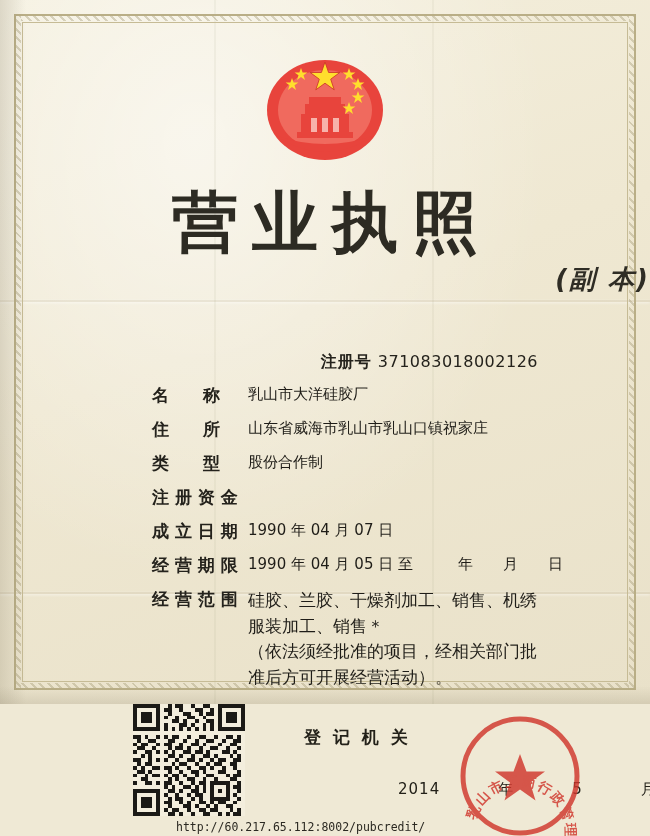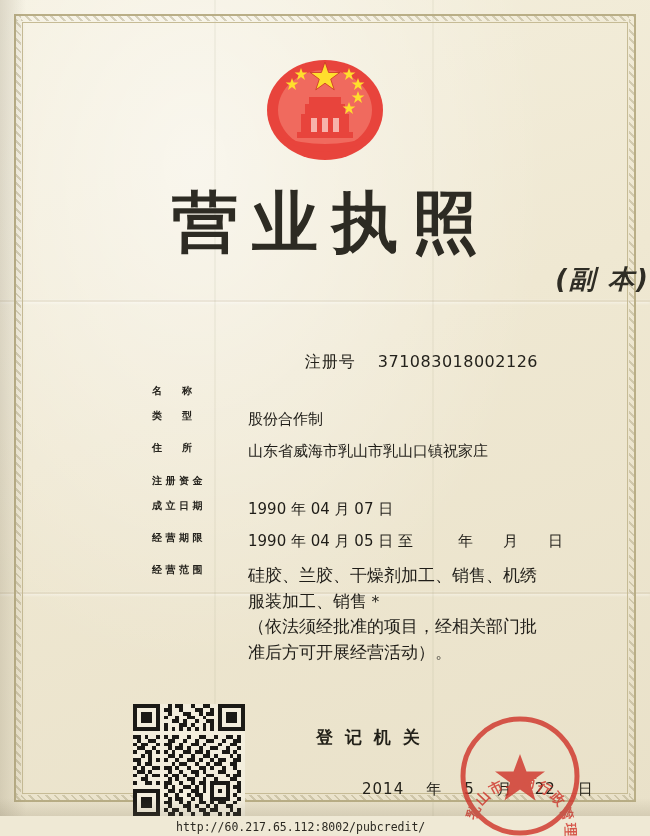--- a/index.html
+++ b/index.html
@@ -9,21 +9,21 @@
   }
   body {
     width: 650px;
     height: 836px;
     overflow: hidden;
     font-family: "DejaVu Sans", "Liberation Sans", sans-serif;
   }
   .page {
     position: relative;
     width: 650px;
-    height: 816px;
+    height: 704px;
     background:
       radial-gradient(ellipse at 30% 20%, rgba(255,255,255,0.55) 0%, rgba(255,255,255,0) 55%),
       linear-gradient(160deg, #f4efdd 0%, #efe8d2 45%, #e9e1c9 100%);
     box-sizing: border-box;
   }
   
   .crease {
     position: absolute;
     background: rgba(160,150,120,0.13);
     pointer-events: none;
@@ -95,38 +95,38 @@
   }
 
   .regno {
     position: absolute;
     right: 112px;
     top: 352px;
     font-size: 16px;
     color: #24221c;
     white-space: nowrap;
   }
-  .regno .label { font-weight: normal; letter-spacing: 1px; }
-  .regno .value { margin-left: 22px; letter-spacing: 0.5px; }
+  .regno .label { font-weight: bold; letter-spacing: 1px; }
+  .regno .value { margin-left: 6px; letter-spacing: 0.5px; }
 
   .fields {
     position: absolute;
     left: 152px;
     top: 384px;
     right: 80px;
   }
   .field {
     display: flex;
     align-items: flex-start;
     margin-bottom: 11px;
   }
   .field .flabel {
     width: 96px;
     flex: 0 0 96px;
-    font-size: 10px;
+    font-size: 17px;
     color: #24221c;
     letter-spacing: 0px;
     font-weight: bold;
     white-space: nowrap;
   }
   .field .fvalue {
     font-size: 15px;
     color: #1f1d18;
     line-height: 1.42;
     white-space: pre-line;
@@ -140,38 +140,38 @@
   .qr {
     position: absolute;
     left: 133px;
     top: 704px;
     width: 112px;
     height: 112px;
   }
 
   .authority {
     position: absolute;
-    left: 316px;
+    left: 304px;
     top: 726px;
     font-size: 17px;
     font-weight: bold;
     color: #232119;
     letter-spacing: 3px;
   }
 
   .datestamp {
     position: absolute;
     left: 362px;
     top: 780px;
     font-size: 15px;
     color: #232119;
     letter-spacing: 1px;
     white-space: nowrap;
   }
-  .datestamp .seg { margin-right: 22px; }
+  .datestamp .seg { margin-right: 22px; margin-left: 36px; }
 
   .seal {
     position: absolute;
     left: 458px;
     top: 714px;
     width: 124px;
     height: 124px;
   }
 
   .url {
@@ -243,28 +243,29 @@
   <div class="title">营业执照</div>
   <div class="subtitle">(副 本)</div>
 
   <div class="regno">
     <span class="label">注册号</span><span class="value">371083018002126</span>
   </div>
 
   <div class="fields">
     <div class="field">
       <div class="flabel">名　　称</div>
+      <div class="fvalue">乳山市大洋硅胶厂</div>
+    </div>
+    <div class="field">
+      <div class="flabel">住　　所</div>
+      <div class="fvalue">山东省威海市乳山市乳山口镇祝家庄</div>
     </div>
     <div class="field">
       <div class="flabel">类　　型</div>
       <div class="fvalue">股份合作制</div>
-    </div>
-    <div class="field">
-      <div class="flabel">住　　所</div>
-      <div class="fvalue">山东省威海市乳山市乳山口镇祝家庄</div>
     </div>
     <div class="field">
       <div class="flabel">注 册 资 金</div>
     </div>
     <div class="field">
       <div class="flabel">成 立 日 期</div>
       <div class="fvalue">1990 年 04 月 07 日</div>
     </div>
     <div class="field">
       <div class="flabel">经 营 期 限</div>

